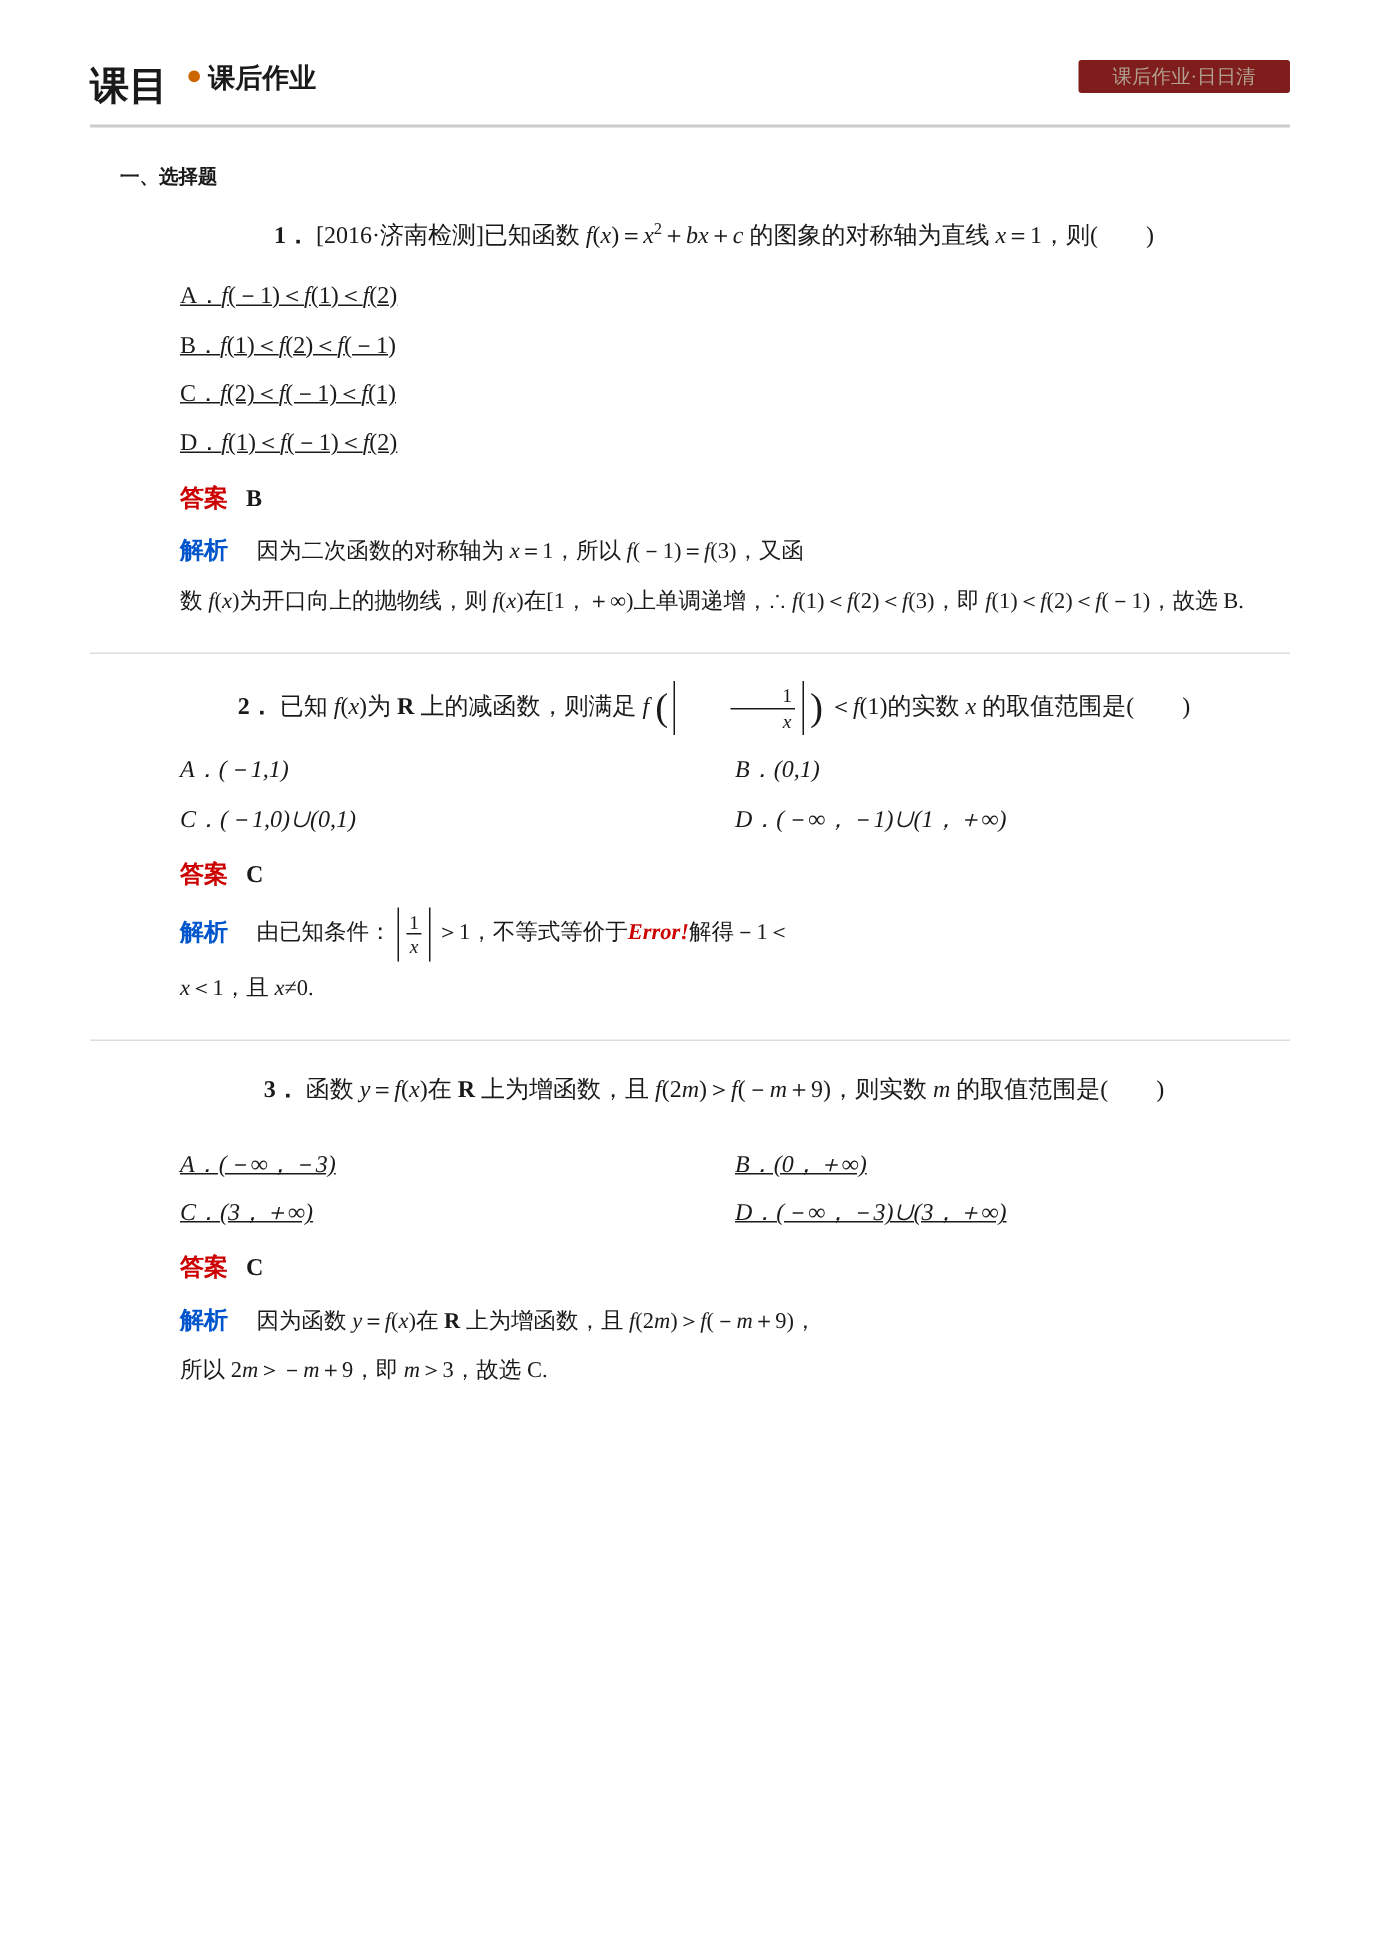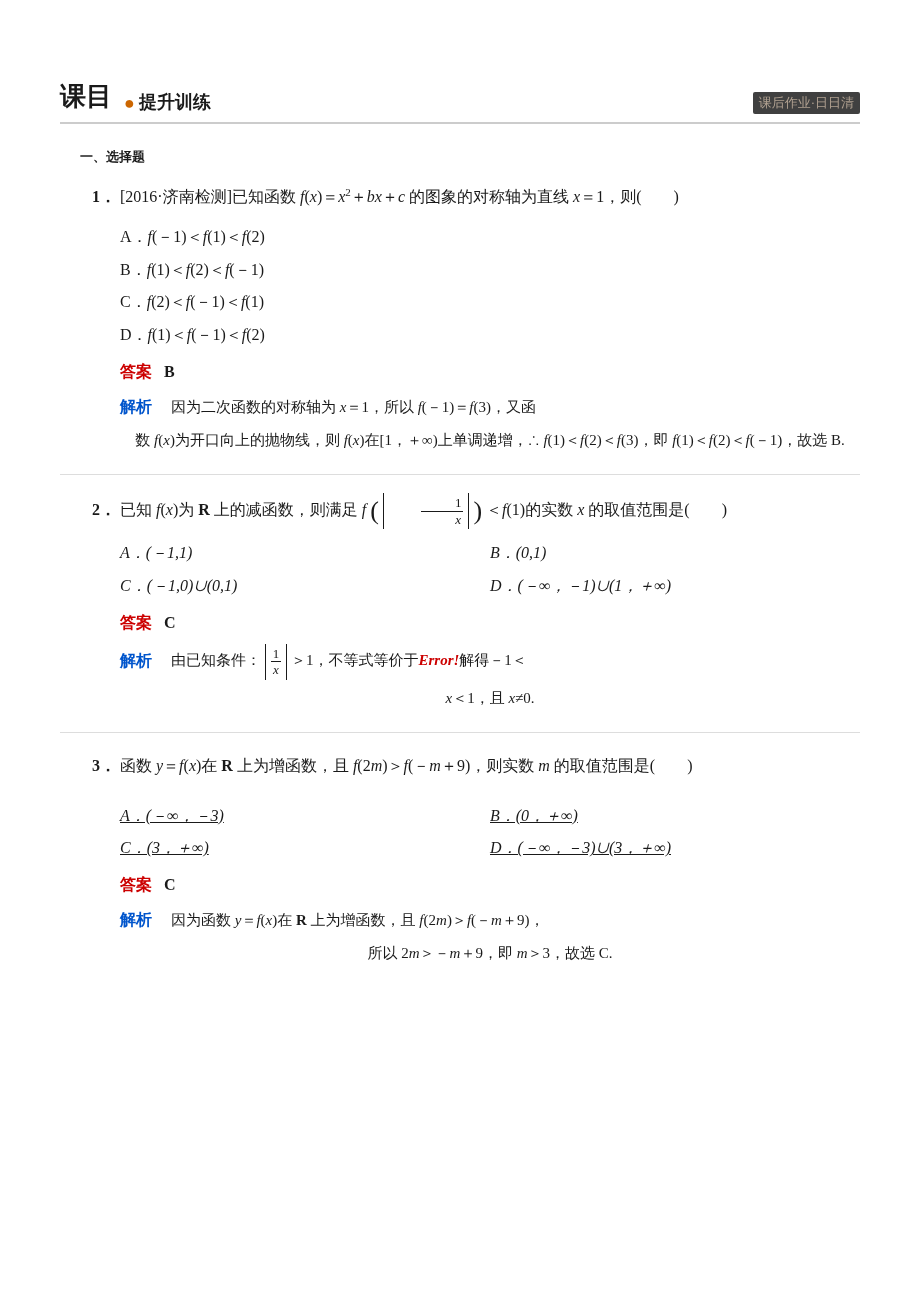--- a/index.html
+++ b/index.html
@@ -13,82 +13,83 @@
       font-family: "SimSun", "宋体", serif;
       font-size: 16px;
       color: #1a1a1a;
       width: 920px;
       min-height: 1302px;
       padding: 40px 60px 60px 60px;
     }
 
     .header-section {
       display: flex;
-      align-items: flex-end;
+      align-items: flex-start;
       margin-bottom: 24px;
       border-bottom: 2px solid #ccc;
       padding-bottom: 8px;
-      margin-top: 39px;
     }
 
     .header-title-calligraphy {
       font-size: 26px;
       font-weight: bold;
       color: #1a1a1a;
       font-family: "KaiTi", "楷体", cursive;
       margin-right: 12px;
     }
 
     .header-subtitle {
       font-size: 18px;
       color: #1a1a1a;
       font-weight: bold;
       margin-right: auto;
     }
 
     .header-right {
       font-size: 13px;
       color: #b0a090;
-      background: #404040;
-      padding: 2px 6px;
+      background: #7f1d1d;
+      padding: 2px 23px;
       border-radius: 2px;
     }
 
     .section-title {
       font-size: 13px;
       font-weight: bold;
       margin-bottom: 16px;
       margin-left: 20px;
     }
 
     .problem {
       margin-bottom: 20px;
       line-height: 1.8;
     }
 
     .problem-text {
       margin-bottom: 10px;
       line-height: 1.9;
       text-indent: 2em;
+      text-align: center;
     }
 
     .problem-text .problem-num {
       font-size: 16px;
       font-weight: bold;
     }
 
     .choices {
       margin-left: 60px;
       margin-bottom: 8px;
     }
 
     .choice-row {
       display: flex;
       margin-bottom: 4px;
       line-height: 1.8;
+      text-decoration: underline;
     }
 
     .choice-row-double {
       display: flex;
       margin-bottom: 4px;
       line-height: 1.8;
     }
 
     .choice-item {
       width: 380px;
@@ -132,21 +133,20 @@
       font-size: 15px;
       color: #1a1a1a;
       display: inline;
     }
 
     .analysis-block {
       margin-left: 60px;
       margin-top: 4px;
       line-height: 1.9;
       font-size: 15px;
-      text-align: center;
     }
 
     em, i {
       font-style: italic;
     }
 
     .fraction-inline {
       display: inline-flex;
       flex-direction: column;
       align-items: center;
@@ -181,21 +181,21 @@
       font-size: 11px;
       vertical-align: super;
     }
   </style>
 </head>
 <body>
 
 <div class="header-section">
   <span class="header-title-calligraphy">课目</span>
   <span style="font-size:18px;color:#cc6600;margin-right:4px;">●</span>
-  <span class="header-subtitle">提升训练</span>
+  <span class="header-subtitle">课后作业</span>
   <span class="header-right">课后作业·日日清</span>
 </div>
 
 <div class="section-title">一、选择题</div>
 
 <div class="problem">
   <div class="problem-text">
     <span class="problem-num">1．</span>
     <span>
       [2016·济南检测]已知函数 <em>f</em>(<em>x</em>)＝<em>x</em><sup>2</sup>＋<em>bx</em>＋<em>c</em> 的图象的对称轴为直线 <em>x</em>＝1，则(　　)

